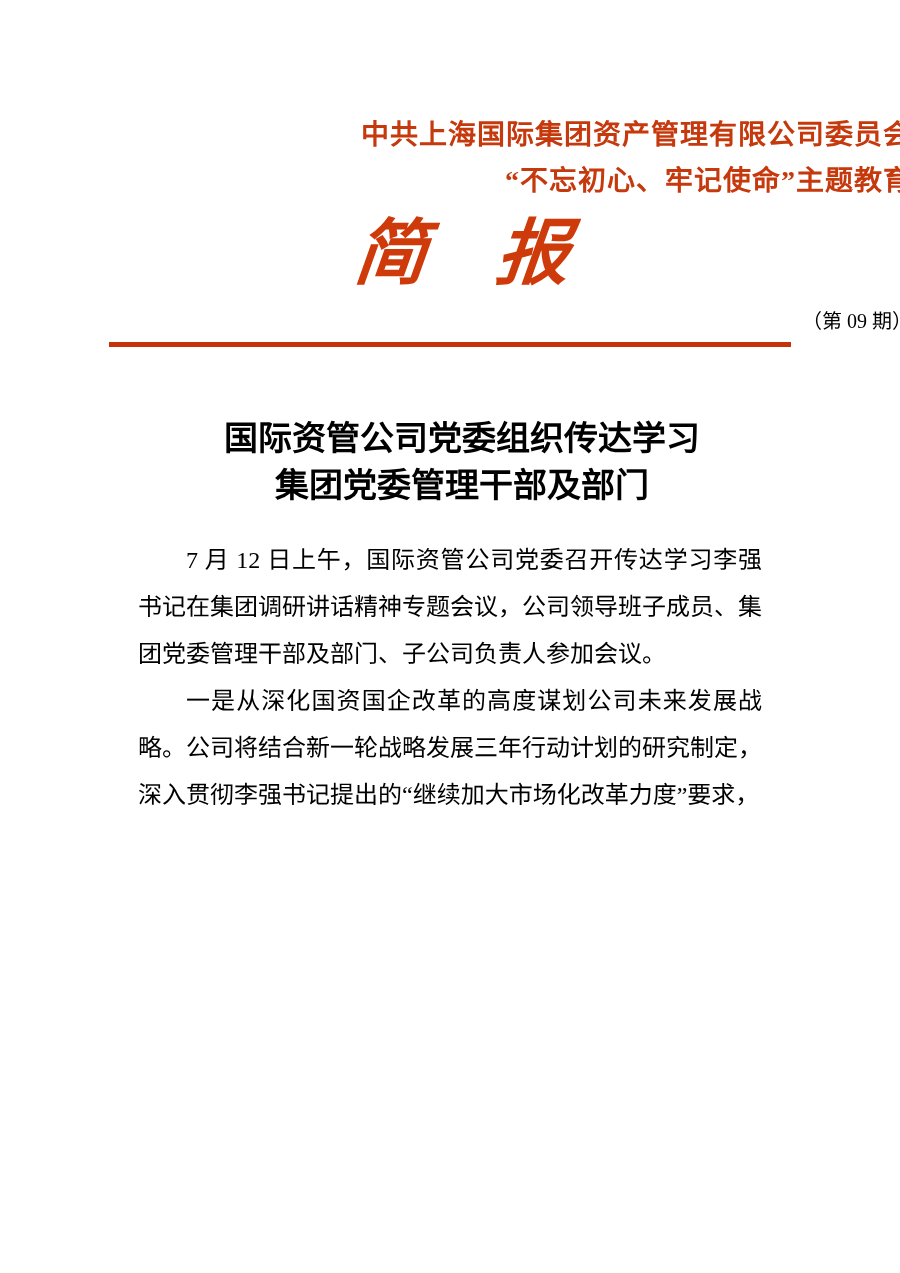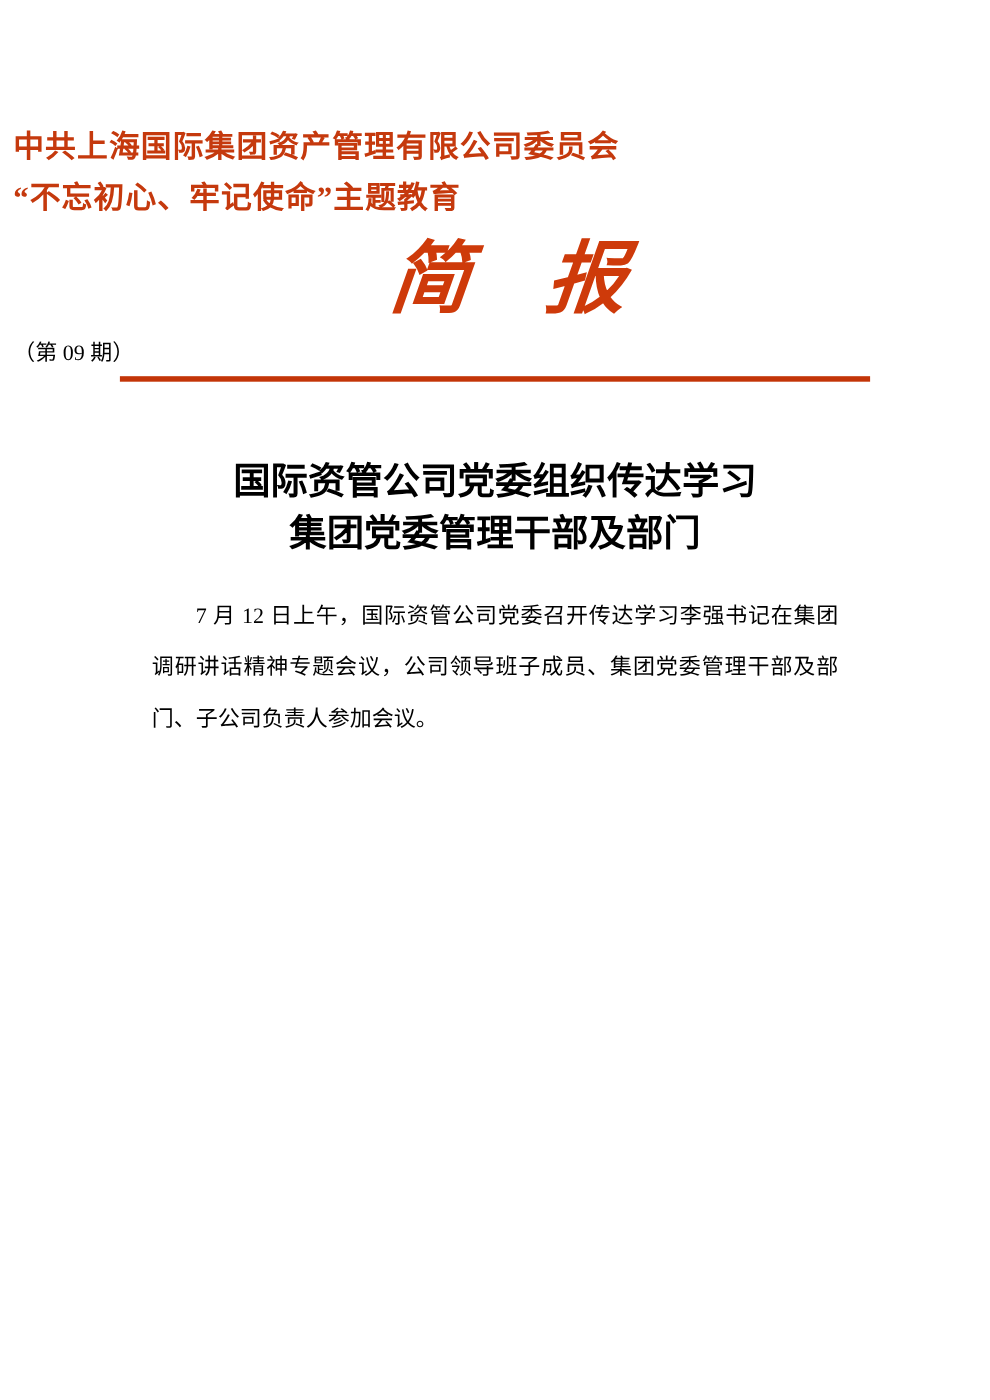--- a/index.html
+++ b/index.html
@@ -12,21 +12,21 @@
     width: 900px;
     height: 1273px;
     margin: 0 auto;
     background: #ffffff;
     overflow: hidden;
     color: var(--text_black, #000000);
     font-family: "Liberation Serif", "DejaVu Serif", serif;
   }
   .masthead {
     padding-top: 112px;
-    text-align: left;
+    text-align: right;
   }
   .mast-line {
     position: relative;
     left: 12px;
     color: var(--accent_red, #c5390d);
     font-weight: 700;
     font-size: 28px;
     line-height: 46px;
     letter-spacing: 1px;
   }
@@ -60,37 +60,37 @@
     width: 682px;
     height: 5px;
     margin: 8px auto 0;
     background: var(--rule_red, #c33508);
   }
   .article {
     padding: 0 138px;
   }
   .title {
     position: relative;
-    left: 0;
+    left: 12px;
     margin: 68px 0 0;
     text-align: center;
     font-size: 34px;
     line-height: 47px;
     font-weight: 700;
     color: var(--text_black, #000000);
   }
   .title .title-line {
     display: block;
   }
   .body-text {
     margin-top: 28px;
   }
   .para {
     margin: 0;
-    font-size: 20px;
+    font-size: 24px;
     line-height: 47px;
     text-align: justify;
     text-indent: 2em;
     color: var(--text_black, #000000);
   }
 </style>
 </head>
 <body>
 
 <div class="page">
@@ -110,16 +110,17 @@
   </header>
 
   <main class="article">
     <h1 class="title">
       <span class="title-line">国际资管公司党委组织传达学习</span>
       <span class="title-line">集团党委管理干部及部门</span>
     </h1>
 
     <div class="body-text">
       <p class="para">7 月 12 日上午，国际资管公司党委召开传达学习李强书记在集团调研讲话精神专题会议，公司领导班子成员、集团党委管理干部及部门、子公司负责人参加会议。</p>
+      <p class="para">一是从深化国资国企改革的高度谋划公司未来发展战略。公司将结合新一轮战略发展三年行动计划的研究制定，深入贯彻李强书记提出的“继续加大市场化改革力度”要求，</p>
     </div>
   </main>
 
 </div>
 
 </body></html>

